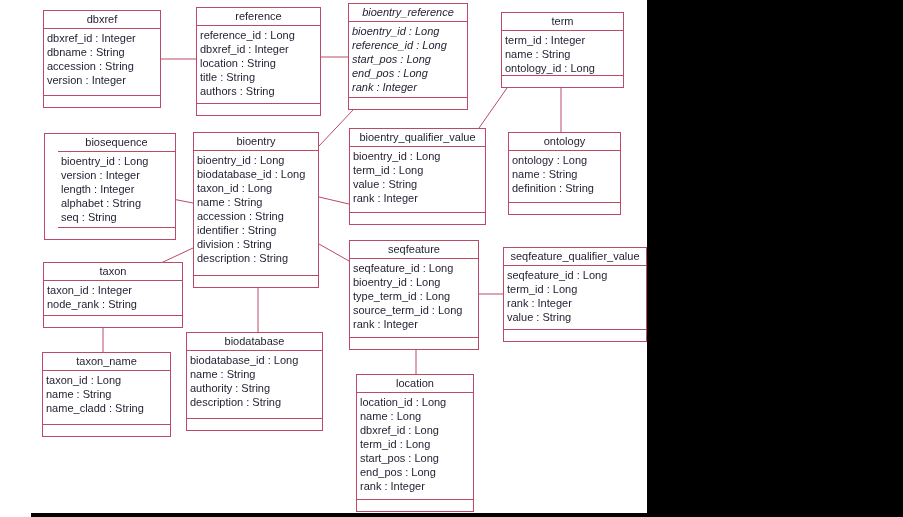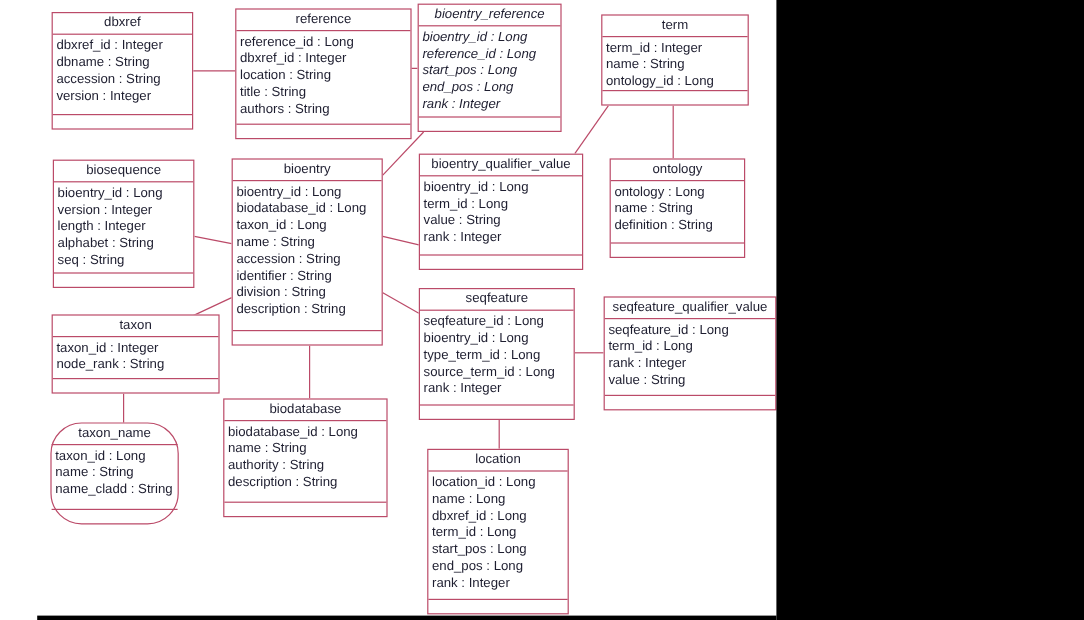--- a/index.html
+++ b/index.html
@@ -81,21 +81,21 @@
     <div class="etitle">dbxref</div>
     <div class="efields">
       <div class="fld">dbxref_id : Integer</div>
       <div class="fld">dbname : String</div>
       <div class="fld">accession : String</div>
       <div class="fld">version : Integer</div>
     </div>
     <div class="efooter"></div>
   </div>
 
-  <div class="ebox" style="left:165px; top:7px; width:147px; height:109px;">
+  <div class="ebox" style="left:165px; top:7px; width:125px; height:109px;">
     <div class="etitle">reference</div>
     <div class="efields">
       <div class="fld">reference_id : Long</div>
       <div class="fld">dbxref_id : Integer</div>
       <div class="fld">location : String</div>
       <div class="fld">title : String</div>
       <div class="fld">authors : String</div>
     </div>
     <div class="efooter"></div>
   </div>
@@ -115,21 +115,21 @@
   <div class="ebox" style="left:470px; top:12px; width:123px; height:76px;">
     <div class="etitle">term</div>
     <div class="efields">
       <div class="fld">term_id : Integer</div>
       <div class="fld">name : String</div>
       <div class="fld">ontology_id : Long</div>
     </div>
     <div class="efooter"></div>
   </div>
 
-  <div class="ebox" style="left:13px; top:133px; width:118px; height:107px;">
+  <div class="ebox" style="left:13px; top:133px; width:132px; height:107px;padding-left:13px;">
     <div class="etitle">biosequence</div>
     <div class="efields">
       <div class="fld">bioentry_id : Long</div>
       <div class="fld">version : Integer</div>
       <div class="fld">length : Integer</div>
       <div class="fld">alphabet : String</div>
       <div class="fld">seq : String</div>
     </div>
     <div class="efooter"></div>
   </div>
@@ -195,21 +195,21 @@
     <div class="etitle">seqfeature_qualifier_value</div>
     <div class="efields">
       <div class="fld">seqfeature_id : Long</div>
       <div class="fld">term_id : Long</div>
       <div class="fld">rank : Integer</div>
       <div class="fld">value : String</div>
     </div>
     <div class="efooter"></div>
   </div>
 
-  <div class="ebox" style="left:11px; top:352px; width:107px; height:85px;border-radius:26px;">
+  <div class="ebox" style="left:11px; top:352px; width:129px; height:85px;">
     <div class="etitle">taxon_name</div>
     <div class="efields">
       <div class="fld">taxon_id : Long</div>
       <div class="fld">name : String</div>
       <div class="fld">name_cladd : String</div>
     </div>
     <div class="efooter"></div>
   </div>
 
   <div class="ebox" style="left:155px; top:332px; width:137px; height:99px;">

